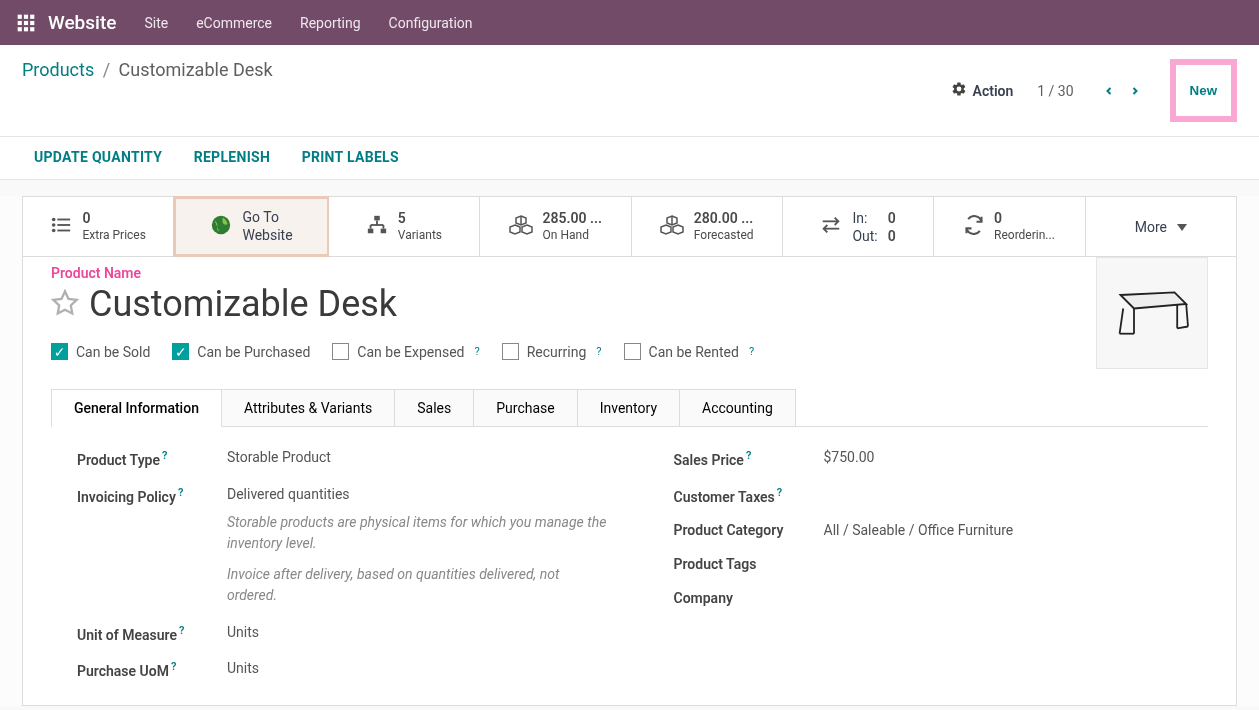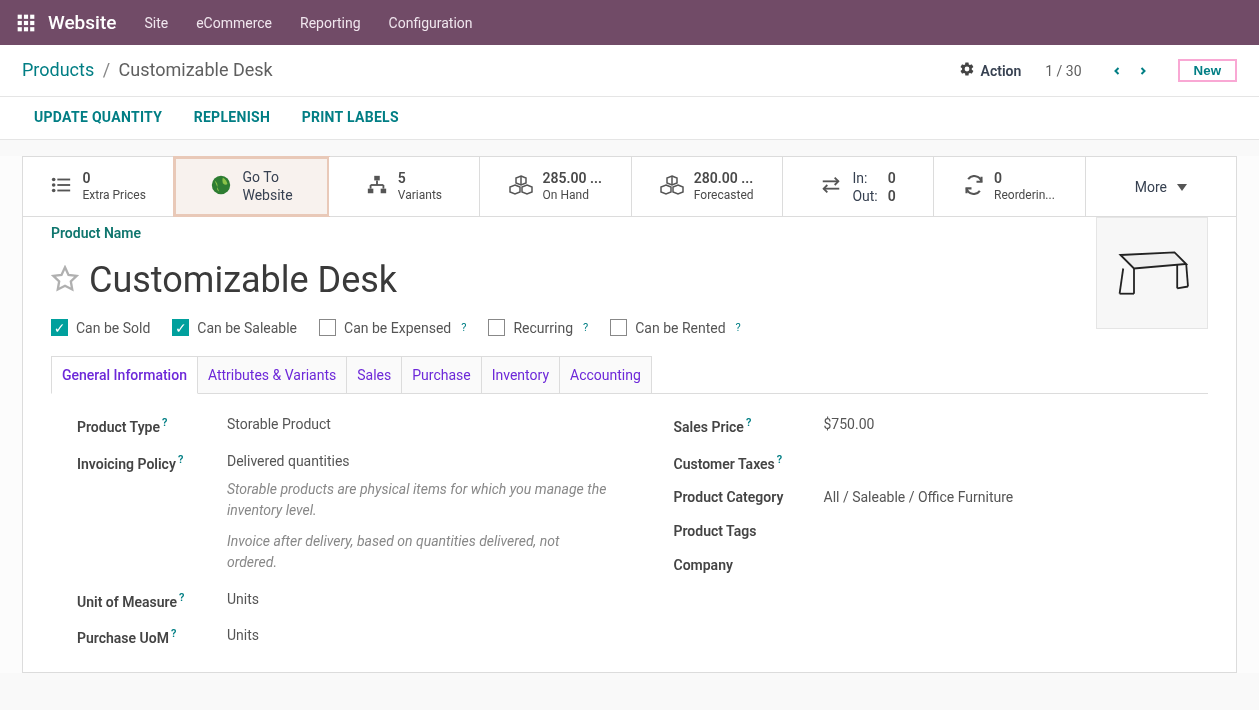--- a/index.html
+++ b/index.html
@@ -16,21 +16,21 @@
   .pagebar { background: #fff; border-bottom: 1px solid #e5e5e5; display: flex; align-items: flex-start; justify-content: space-between; padding: 14px 22px 14px 22px; }
   .breadcrumb { font-size: 18px; }
   .breadcrumb .link { color: #017e84; cursor: pointer; }
   .breadcrumb .sep { color: #888; margin: 0 4px; }
   .breadcrumb .current { color: #5f5f5f; }
   .pagebar-right { display: flex; align-items: center; gap: 24px; }
   .action-btn { display: flex; align-items: center; gap: 6px; font-weight: 600; color: #374151; cursor: pointer; }
   .pager { color: #5f5f5f; font-size: 14px; }
   .pager-arrows { display: flex; gap: 4px; }
   .pager-arrow { width: 22px; height: 22px; display: flex; align-items: center; justify-content: center; color: #017e84; cursor: pointer; font-size: 18px; }
-  .new-btn { border: 2px solid #f9a8d4; color: #017e84; font-weight: 600; padding: 2px 14px; cursor: pointer; background: #fff; }
+  .new-btn { border: 6px solid #f9a8d4; color: #017e84; font-weight: 600; padding: 18px 14px; cursor: pointer; background: #fff; }
 
   
   .actionlinks { background: #fff; padding: 12px 22px 14px 34px; border-bottom: 1px solid #e5e5e5; }
   .actionlinks a { color: #017e84; font-weight: 700; font-size: 14px; margin-right: 28px; text-decoration: none; cursor: pointer; letter-spacing: 0.3px; }
 
   
   .content { background: #fcfcfc; padding: 0; }
   .statrow { display: flex; background: #fff; border: 1px solid #dcdcdc; margin: 16px 22px 0 22px; }
   .statcard { flex: 1; display: flex; align-items: center; justify-content: center; gap: 10px; padding: 10px 8px; border-right: 1px solid #dcdcdc; cursor: pointer; background: #fff; }
   .statcard:last-child { border-right: none; }
@@ -45,34 +45,34 @@
   .arrow-indicator { text-align: left; margin-left: 230px; margin-top: -3px; }
   .arrow-indicator svg { display: inline-block; }
 
   
   .form { background: #fff; margin: 0 22px; border: 1px solid #dcdcdc; border-top: none; padding: 18px 28px 8px 28px; position: relative; }
   .form-top { display: flex; justify-content: space-between; }
   .form-main { flex: 1; }
   .product-img { width: 112px; height: 112px; border: 1px solid #e5e5e5; background: #f7f7f7; display: flex; align-items: center; justify-content: center; margin-top: -8px; }
   .product-img svg { width: 90px; height: 70px; }
 
-  .pname-label { font-weight: 600; color: #0f766e; margin-bottom: 18px; }
+  .pname-label { font-weight: 600; color: #ec4899; margin-bottom: 2px; }
   .pname-row { display: flex; align-items: center; gap: 10px; }
   .star-icon { color: #b0b0b0; }
   .pname { font-size: 36px; color: #3a3a3a; font-weight: 400; }
 
   .checks { display: flex; gap: 22px; margin-top: 18px; flex-wrap: wrap; }
   .check-item { display: flex; align-items: center; gap: 8px; color: #555; }
   .checkbox { width: 17px; height: 17px; border: 1px solid #888; display: inline-flex; align-items: center; justify-content: center; }
   .checkbox.checked { background: #00a09d; border-color: #00a09d; color: #fff; }
   .help-q { color: #017e84; font-size: 11px; vertical-align: super; margin-left: 2px; }
 
   
   .tabs { display: flex; margin-top: 20px; }
-  .tab { padding: 10px 10px; border: 1px solid #dcdcdc; border-bottom: none; background: #fafafa; color: #6d28d9; cursor: pointer; font-size: 14px; margin-right: -1px; }
+  .tab { padding: 10px 22px; border: 1px solid #dcdcdc; border-bottom: none; background: #fafafa; color: #000000; cursor: pointer; font-size: 14px; margin-right: -1px; }
   .tab.active { background: #fff; border-bottom: 1px solid #fff; position: relative; z-index: 2; font-weight: 500; }
   .tab-inactive-border { border-bottom: 1px solid #dcdcdc; }
 
   
   .details { display: flex; gap: 40px; border-top: 1px solid #dcdcdc; margin-top: -1px; padding: 22px 2px 0 2px; }
   .col { flex: 1; }
   .field-row { display: flex; margin-bottom: 18px; align-items: flex-start; }
   .field-label { width: 150px; font-weight: 600; color: #444; margin-left: 24px; }
   .field-value { flex: 1; color: #555; }
   .field-note { color: #888; font-style: italic; margin-top: 10px; line-height: 1.5; }
@@ -277,21 +277,21 @@
           <span class="pname">Customizable Desk</span>
         </div>
 
         <div class="checks">
           <label class="check-item">
             <span class="checkbox checked">✓</span>
             <span>Can be Sold</span>
           </label>
           <label class="check-item">
             <span class="checkbox checked">✓</span>
-            <span>Can be Saleable</span>
+            <span>Can be Purchased</span>
           </label>
           <label class="check-item">
             <span class="checkbox"></span>
             <span>Can be Expensed</span>
               <span class="help-q">?</span>
           </label>
           <label class="check-item">
             <span class="checkbox"></span>
             <span>Recurring</span>
               <span class="help-q">?</span>

